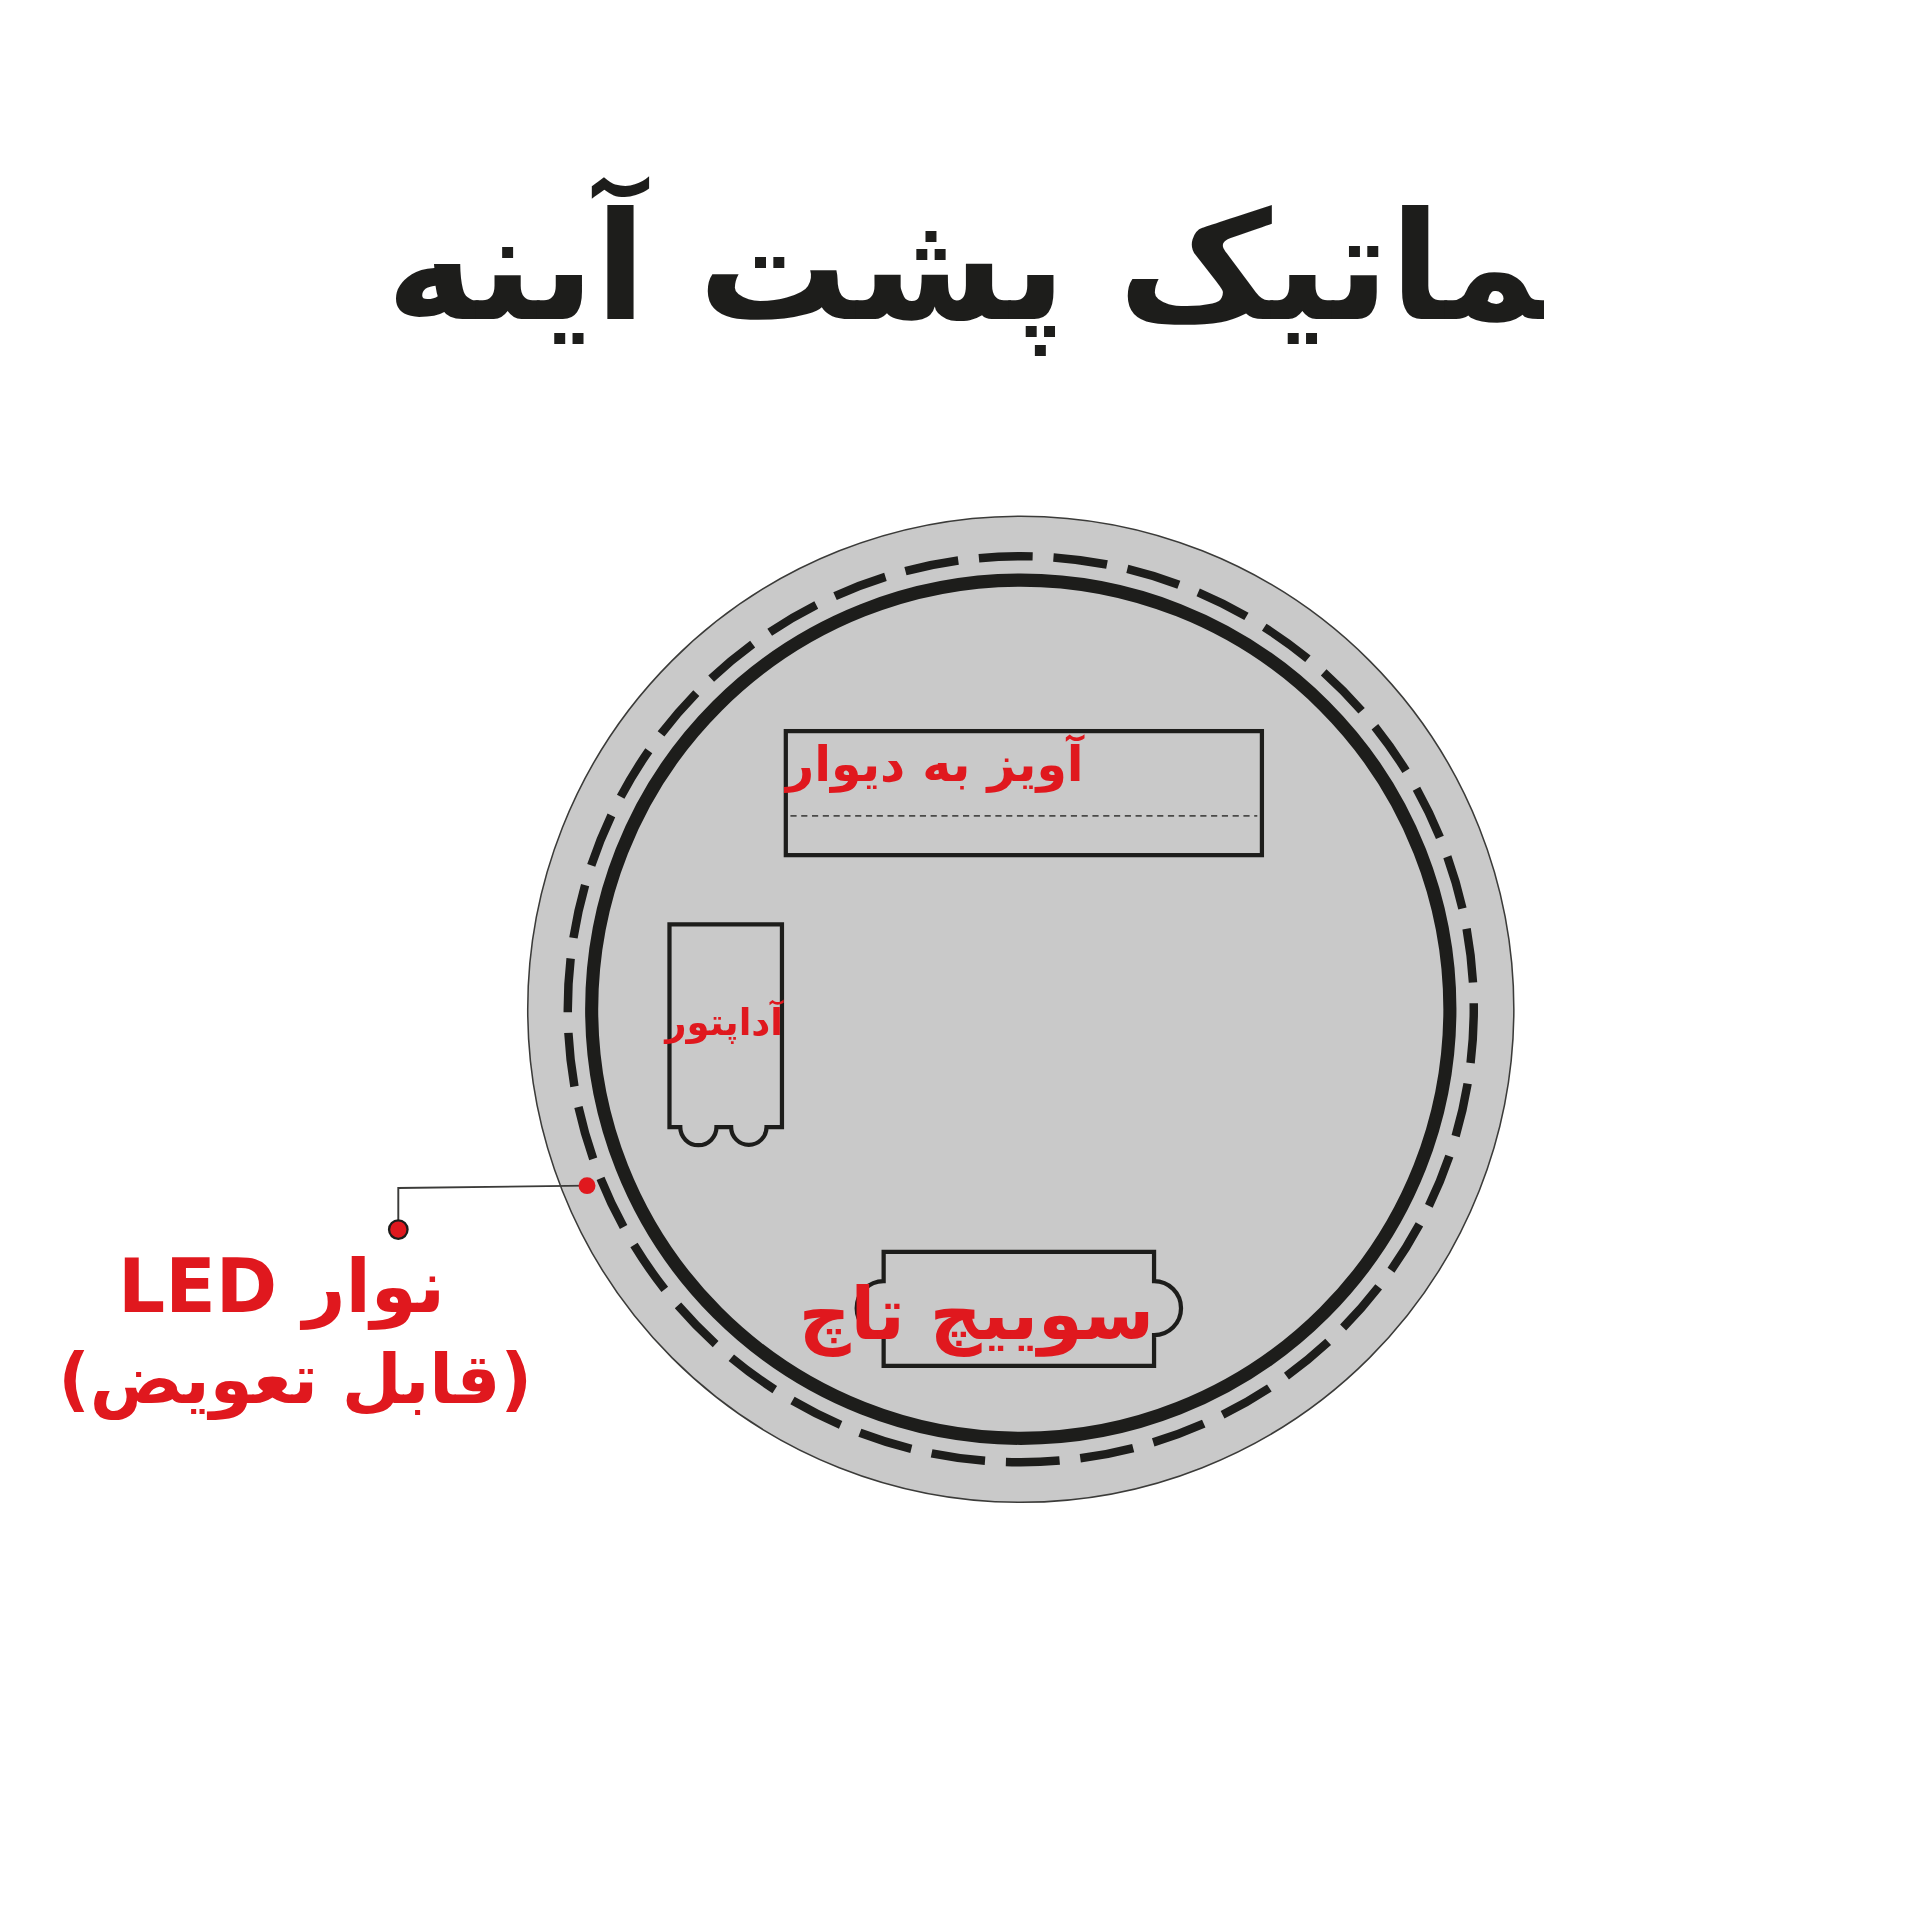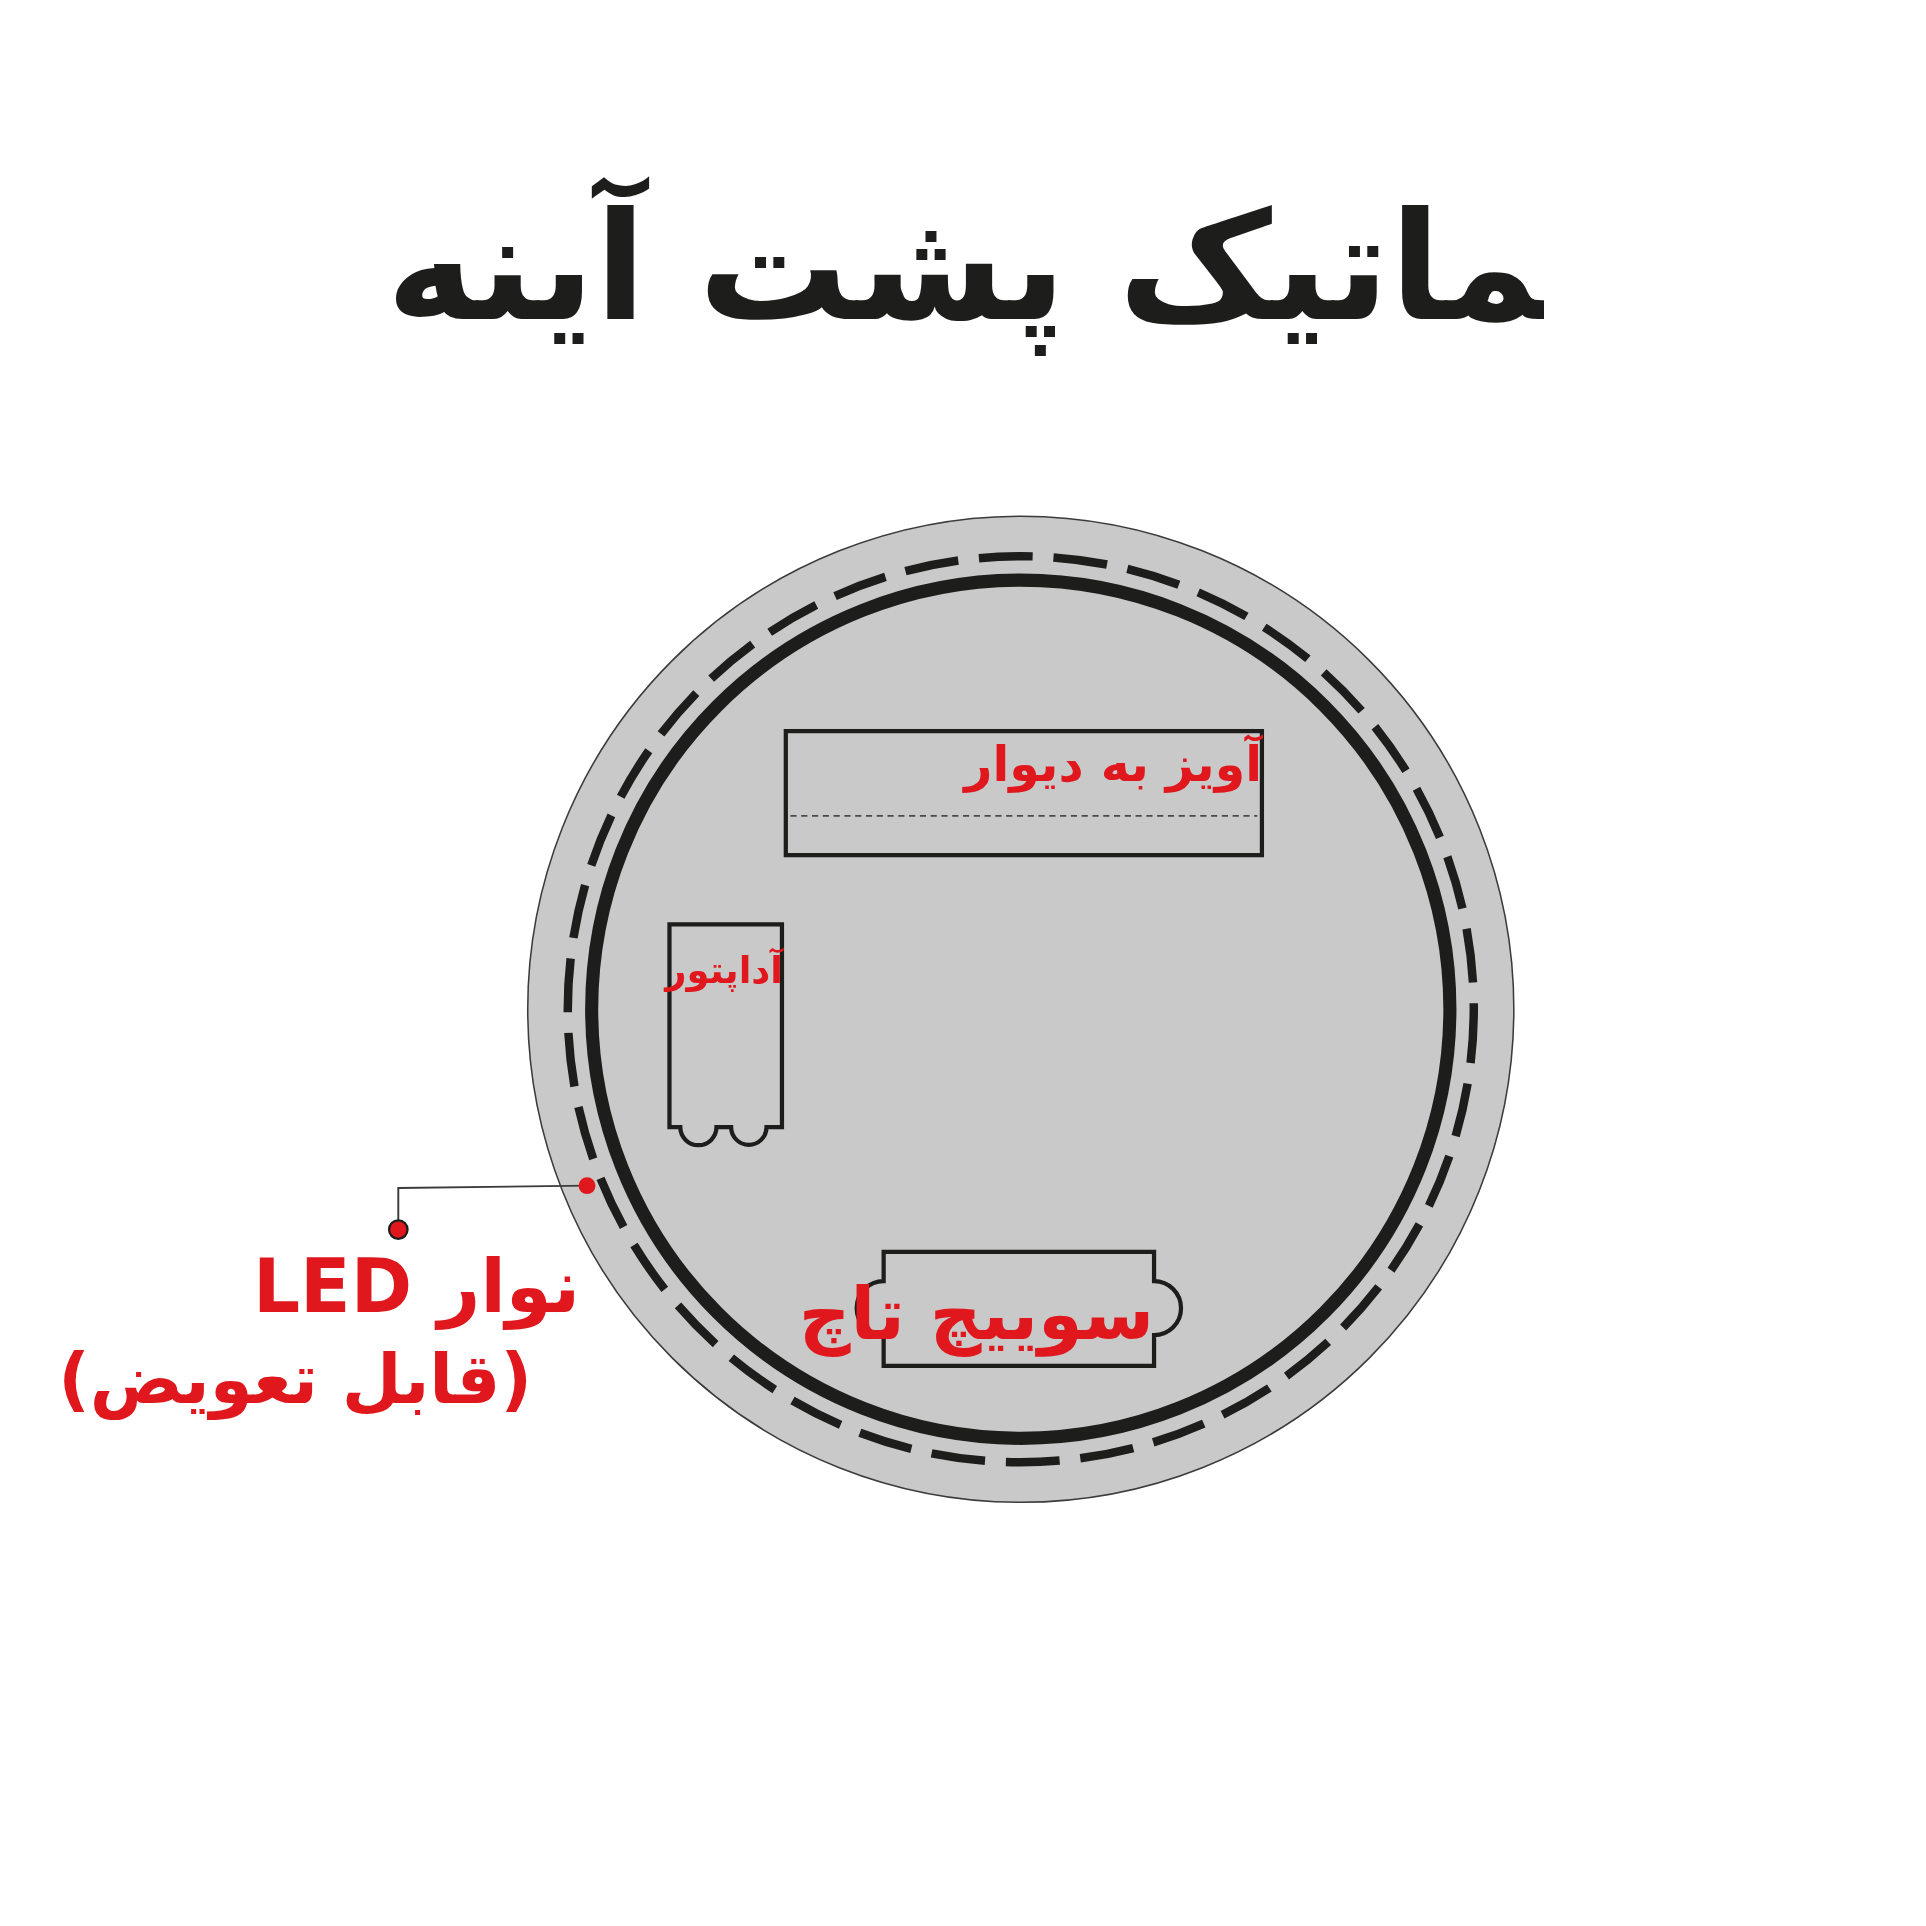--- a/index.html
+++ b/index.html
@@ -37,28 +37,28 @@
   .led-strip{fill:none;stroke:var(--ink-black);stroke-width:11;stroke-dasharray:70 27;}
   .inner-frame{fill:none;stroke:var(--ink-black);stroke-width:17;}
   .part-outline{fill:none;stroke:var(--ink-black);stroke-width:5.5;}
   .fold-line{fill:none;stroke:#4a4a48;stroke-width:2.5;stroke-dasharray:8 6;}
   .callout-line{fill:none;stroke:var(--outline-gray);stroke-width:2.5;}
   .callout-dot-a{fill:var(--accent-red);stroke:var(--ink-black);stroke-width:3;}
   .callout-dot-b{fill:var(--accent-red);}
   .red-label{
     position:absolute;
     direction:rtl;
-    text-align:right;
+    text-align:left;
     font-weight:bold;
     color:var(--accent-red);
     line-height:1;
     white-space:nowrap;
   }
   .hanger-label{left:786px;top:740px;width:476px;font-size:49px;}
-  .adapter-label{left:670px;top:952px;width:113px;font-size:37px;}
+  .adapter-label{left:670px;top:1004px;width:113px;font-size:37px;}
   .switch-label{left:884px;top:1278px;width:270px;font-size:72px;}
   .led-label-line1{left:118px;top:1249px;width:462px;font-size:74px;}
   .led-label-line2{left:70px;top:1345px;width:462px;font-size:69px;}
 </style>
 </head>
 <body>
 
 <div class="page">
 
   <div class="title">شماتیک پشت آینه</div>

